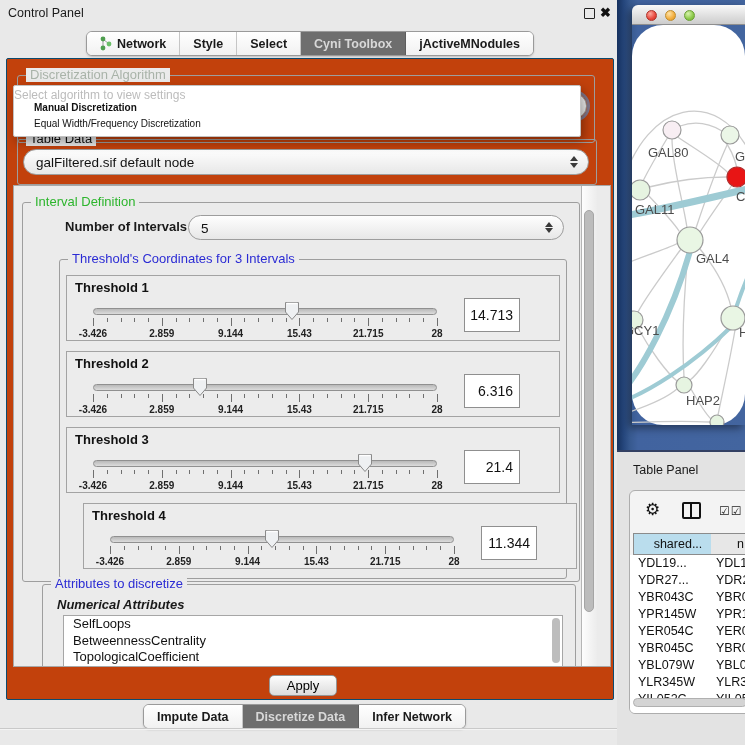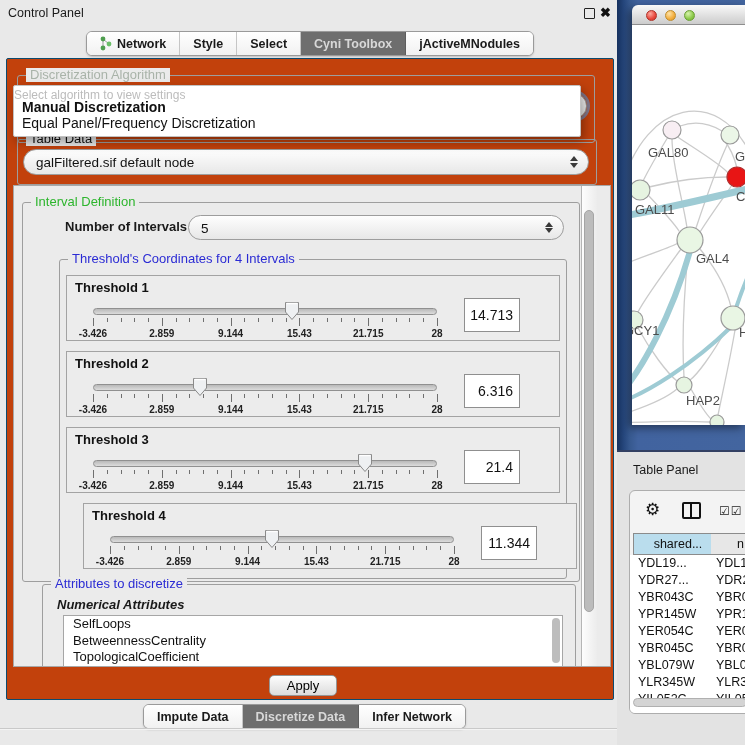--- a/index.html
+++ b/index.html
@@ -33,21 +33,21 @@
          box-sizing:border-box;white-space:nowrap;overflow:hidden;}
   .combo.focus{box-shadow:0 0 0 3px rgba(88,158,228,.6);}
   .stepper{position:absolute;right:10px;top:0;bottom:0;width:9px;}
   .stepper::before,.stepper::after{content:"";position:absolute;left:1px;border-left:4px solid transparent;border-right:4px solid transparent;}
   .stepper::before{top:26%;border-bottom:5px solid #3a3a3a;}
   .stepper::after{bottom:26%;border-top:5px solid #3a3a3a;}
   
   .popup{position:absolute;left:6px;top:26px;width:566px;height:50px;background:#fff;border:1px solid #c2c2c2;
          border-radius:2px;box-shadow:3px 5px 12px rgba(0,0,0,.35);z-index:30;}
   .popup .hint{position:absolute;left:0;top:2px;width:100%;text-align:left;font-size:12px;color:#bcbcbc;}
-  .popup .opt{position:absolute;left:2px;height:15px;padding-left:6px;font-size:14px;line-height:15px;width:550px;}
+  .popup .opt{position:absolute;left:14px;height:15px;padding-left:6px;font-size:10px;line-height:15px;width:550px;}
   .popup .opt.sel{font-weight:bold;}
   
   .scrollpane{position:absolute;left:6px;top:126px;width:598px;height:482px;border:1px solid #a8a8a8;
               background:#ebebeb;overflow:hidden;box-sizing:border-box;}
   .vscroll{position:absolute;left:567px;top:0;width:15px;height:480px;background:linear-gradient(90deg,#fdfdfd,#ececec);
            border-left:1px solid #b5b5b5;}
   .vthumb{position:absolute;left:2px;top:24px;width:10px;height:402px;background:#bcbcbc;border:1px solid #a5a5a5;border-radius:6px;box-sizing:border-box;}
   .lbl-bold{position:absolute;font-size:13px;font-weight:bold;color:#1a1a1a;white-space:nowrap;}
   
   .thresh-row{position:absolute;left:6px;width:494px;height:66px;background:#ececec;border:1px solid #a3a3a3;box-sizing:border-box;}
@@ -73,21 +73,21 @@
   .desktop{position:absolute;left:617px;top:0;width:128px;height:452px;
            background:linear-gradient(90deg,#16315e 0px,#26477d 7px,#37598f 13px,#41639f 21px,#43659f 100%);}
   .net-window{position:absolute;left:15px;top:5px;width:113px;height:420px;box-shadow:-3px 3px 8px rgba(0,0,0,.45);
               border-top-left-radius:6px;overflow:hidden;}
   .net-titlebar{position:absolute;left:0;top:0;width:100%;height:20px;background:linear-gradient(#f9f9f9,#cccccc);
                 border-bottom:1px solid #8e8e8e;box-sizing:border-box;}
   .tl{position:absolute;top:4.5px;width:11px;height:11px;border-radius:50%;box-sizing:border-box;}
   .tl.red{left:14px;background:radial-gradient(circle at 35% 30%,#fca99f,#e8473c 60%,#c5382d);border:1px solid #ad3228;}
   .tl.yellow{left:33px;background:radial-gradient(circle at 35% 30%,#fde3a7,#f3ad3d 60%,#d6952f);border:1px solid #bd8c2e;}
   .tl.green{left:52px;background:radial-gradient(circle at 35% 30%,#d8f3ae,#8bc948 60%,#6fae38);border:1px solid #6b9e37;}
-  .net-canvas{position:absolute;left:0;top:20px;width:113px;height:400px;background:#fff;}
+  .net-canvas{position:absolute;left:0;top:20px;width:113px;height:400px;background:#fff;border-radius:31px;}
   .table-panel{position:absolute;left:617px;top:450px;width:128px;height:295px;background:#e3e3e3;border-top:2px solid #334063;box-sizing:border-box;}
   .tp-title{position:absolute;left:16px;top:11px;font-size:12.5px;color:#1a1a1a;}
   .tp-card{position:absolute;left:12px;top:38px;width:122px;height:224px;background:#f3f3f3;border:1px solid #adadad;
            border-radius:6px;overflow:hidden;box-sizing:border-box;}
   .tp-gear{position:absolute;left:15px;top:8px;font-size:17px;color:#111;}
   .tp-split{position:absolute;left:52px;top:11px;width:15px;height:13px;border:2px solid #111;border-radius:2px;}
   .tp-split::after{content:"";position:absolute;left:6px;top:0;width:2px;height:13px;background:#111;}
   .tp-checks{position:absolute;left:89px;top:13px;font-size:12px;letter-spacing:1px;color:#222;}
   .tp-header{position:absolute;top:42px;height:22px;box-sizing:border-box;font-size:12.5px;line-height:20px;}
   .tp-h1{left:3px;width:90px;background:#badded;border:1px solid #8b8b8b;text-align:center;}
@@ -140,21 +140,21 @@
       <div class="gbox" style="left:10px;top:16px;width:576px;height:66px;">
         <span class="legend faded">Discretization Algorithm</span>
       </div>
       <div class="combo focus" style="left:16px;top:34px;width:564px;">
         <span class="stepper"></span>
       </div>
 
       <div class="popup">
         <div class="hint">Select algorithm to view settings</div>
         <div class="opt sel" style="top:14px;">Manual Discretization</div>
-        <div class="opt" style="top:30px;">Equal Panel/Frequency Discretization</div>
+        <div class="opt" style="top:30px;">Equal Width/Frequency Discretization</div>
       </div>
 
       <div class="gbox" style="left:10px;top:80px;width:578px;height:44px;">
         <span class="legend">Table Data</span>
       </div>
       <div class="combo" style="left:16px;top:90px;width:566px;">
         <span>galFiltered.sif default node</span>
         <span class="stepper"></span>
       </div>
 
@@ -162,21 +162,21 @@
 
         <div class="gbox" style="left:8px;top:16px;width:556px;height:378px;">
           <span class="legend green">Interval Definition</span>
           <span class="lbl-bold" style="left:42px;top:16px;">Number of Intervals</span>
           <div class="combo" style="left:165px;top:12px;width:376px;height:25px;line-height:25px;">
             <span>5</span>
             <span class="stepper"></span>
           </div>
 
           <div class="gbox" style="left:36px;top:56px;width:506px;height:318px;" id="threshGroup">
-            <span class="legend blue">Threshold's Coordinates for 4 Intervals</span>
+            <span class="legend blue">Threshold's Coordinates for 3 Intervals</span>
 
           <div class="thresh-row" style="top: 15px;">
                 <div class="t-label">Threshold 1</div>
                 <div class="t-track"></div>
                 <div class="tick major" style="left: 26px;"></div>
                 <div class="tick minor" style="left: 39.76px;"></div>
                 <div class="tick minor" style="left: 53.52px;"></div>
                 <div class="tick minor" style="left: 67.28px;"></div>
                 <div class="tick minor" style="left: 81.04px;"></div>
                 <div class="tick major" style="left: 94.8px;"></div>

